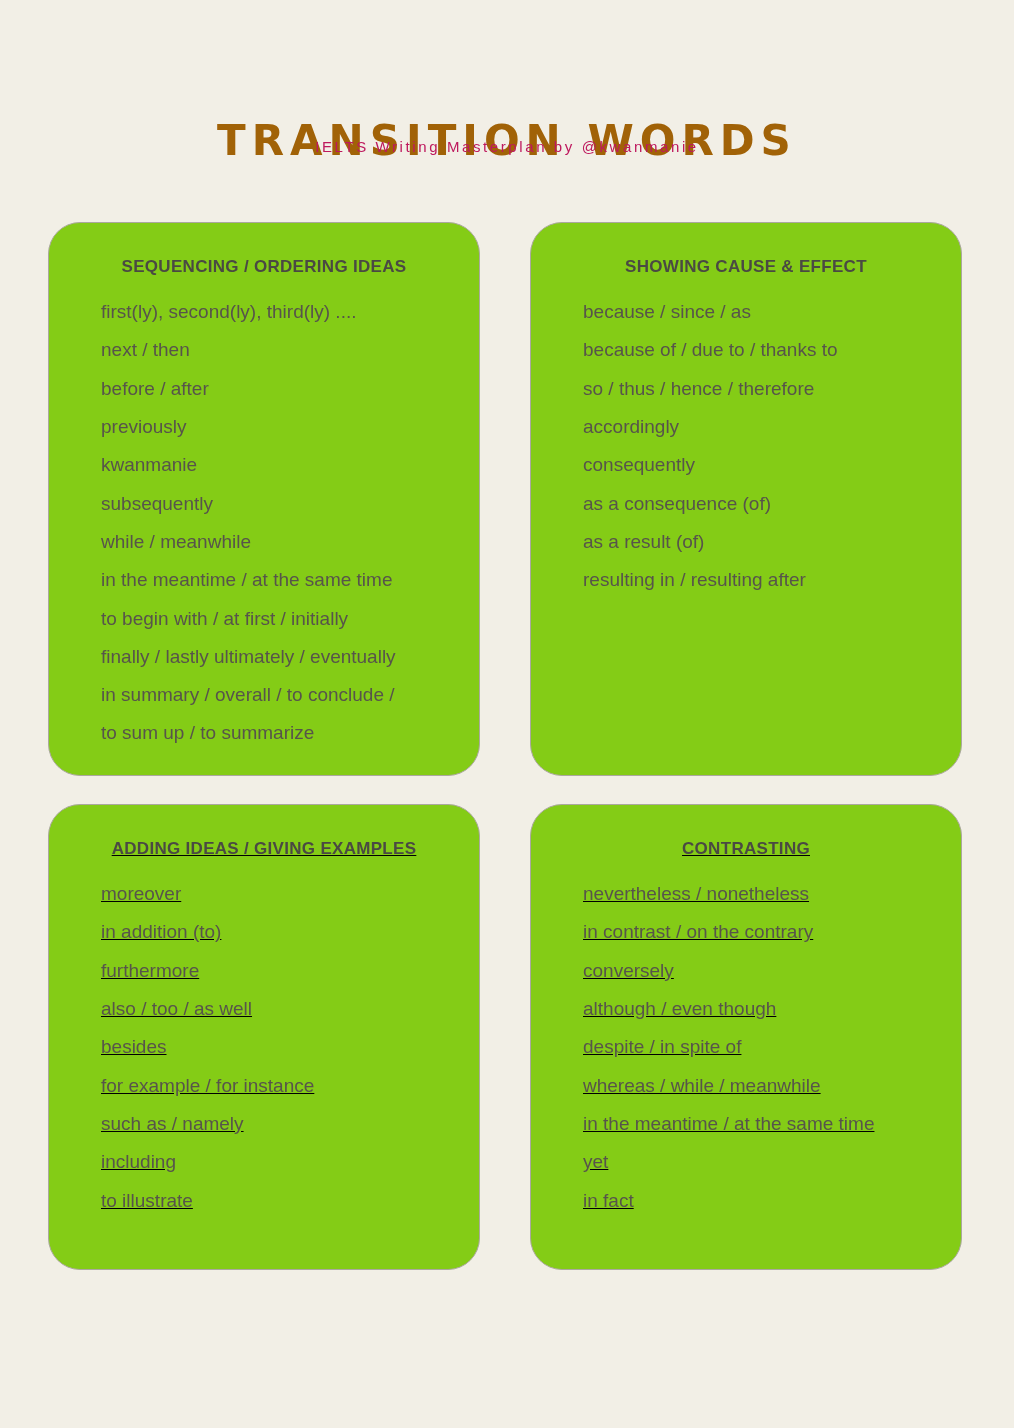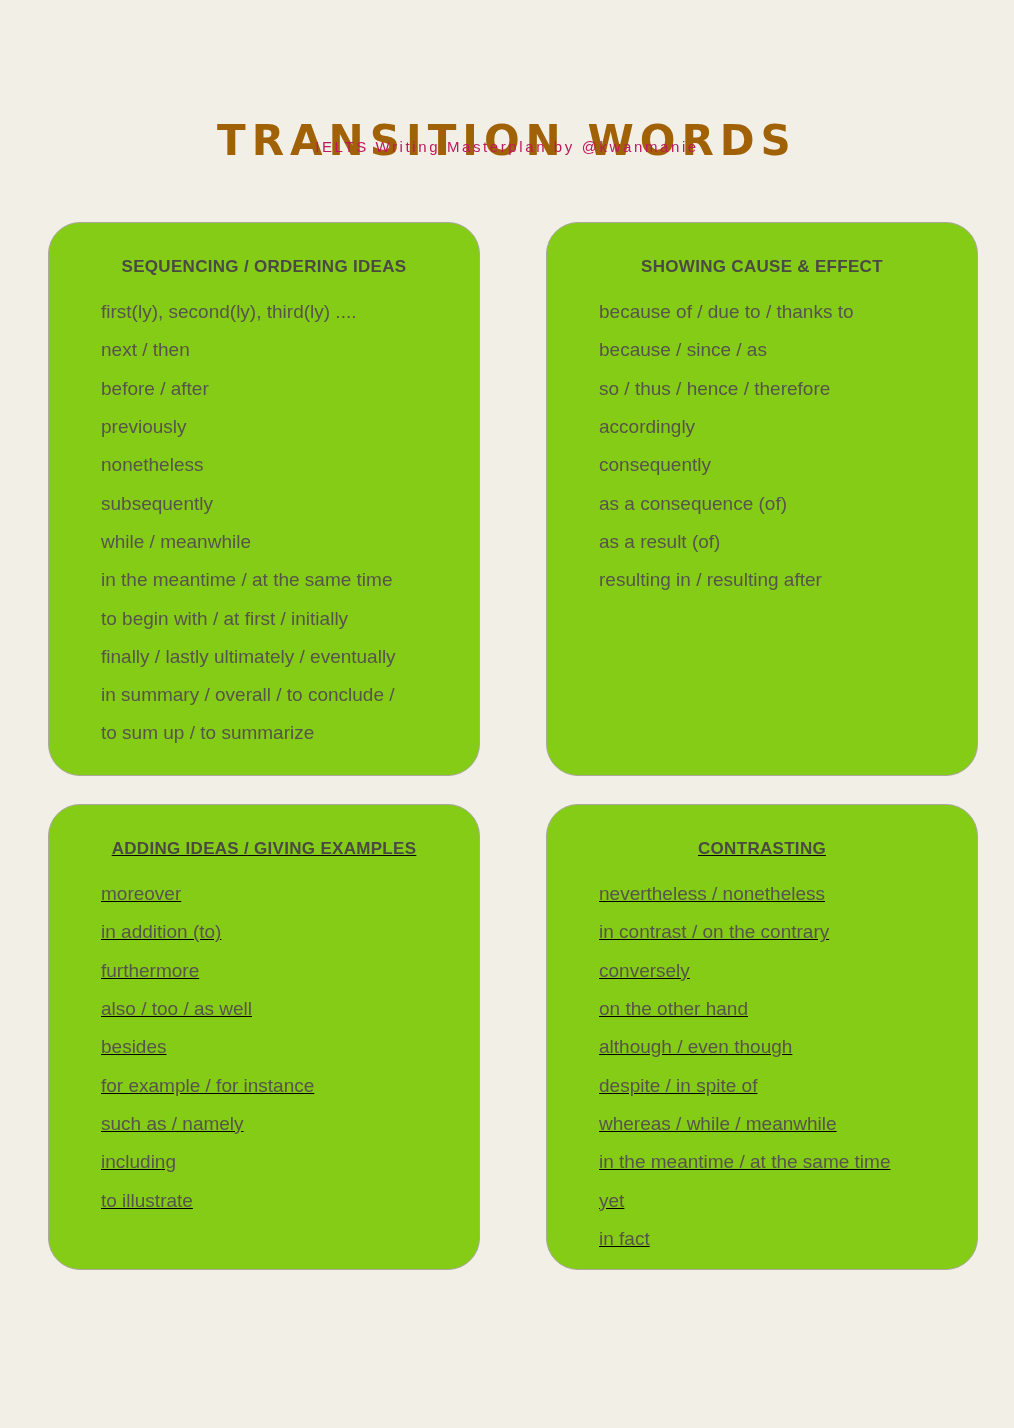--- a/index.html
+++ b/index.html
@@ -40,21 +40,21 @@
     position: absolute;
     width: 432px;
     background: #84cc16;
     border: 1px solid #aba89e;
     border-radius: 32px;
     box-sizing: border-box;
   }
   .card.r1 { top: 222px; height: 554px; }
   .card.r2 { top: 804px; height: 466px; text-decoration: underline; }
   .card.c1 { left: 48px; }
-  .card.c2 { left: 546px; }
+  .card.c2 { left: 530px; }
   .card-title {
     margin: 34px 10px 0 10px;
     text-align: center;
     font-weight: 700;
     font-size: 17px;
     letter-spacing: 0.3px;
     color: #4a4943;
     white-space: nowrap;
   }
   .word-list {
@@ -80,36 +80,36 @@
 
   <div class="poster-subtitle">IELTS Writing Masterplan by @kwanmanie</div>
 
   <section class="card r1 c1">
     <h2 class="card-title">SEQUENCING / ORDERING IDEAS</h2>
     <ul class="word-list">
         <li>first(ly), second(ly), third(ly) ....</li>
         <li>next / then</li>
         <li>before / after</li>
         <li>previously</li>
-        <li>nonetheless</li>
+        <li>kwanmanie</li>
         <li>subsequently</li>
         <li>while / meanwhile</li>
         <li>in the meantime / at the same time</li>
         <li>to begin with / at first / initially</li>
         <li>finally / lastly ultimately / eventually</li>
         <li>in summary / overall / to conclude /</li>
         <li>to sum up / to summarize</li>
       </ul>
   </section>
 
   <section class="card r1 c2">
     <h2 class="card-title">SHOWING CAUSE &amp; EFFECT</h2>
     <ul class="word-list">
+        <li>because / since / as</li>
         <li>because of / due to / thanks to</li>
-        <li>because / since / as</li>
         <li>so / thus / hence / therefore</li>
         <li>accordingly</li>
         <li>consequently</li>
         <li>as a consequence (of)</li>
         <li>as a result (of)</li>
         <li>resulting in / resulting after</li>
       </ul>
   </section>
 
   <section class="card r2 c1">
@@ -126,21 +126,20 @@
         <li>to illustrate</li>
       </ul>
   </section>
 
   <section class="card r2 c2">
     <h2 class="card-title">CONTRASTING</h2>
     <ul class="word-list">
         <li>nevertheless / nonetheless</li>
         <li>in contrast / on the contrary</li>
         <li>conversely</li>
-        <li>on the other hand</li>
         <li>although / even though</li>
         <li>despite / in spite of</li>
         <li>whereas / while / meanwhile</li>
         <li>in the meantime / at the same time</li>
         <li>yet</li>
         <li>in fact</li>
       </ul>
   </section>
 
 </div>

